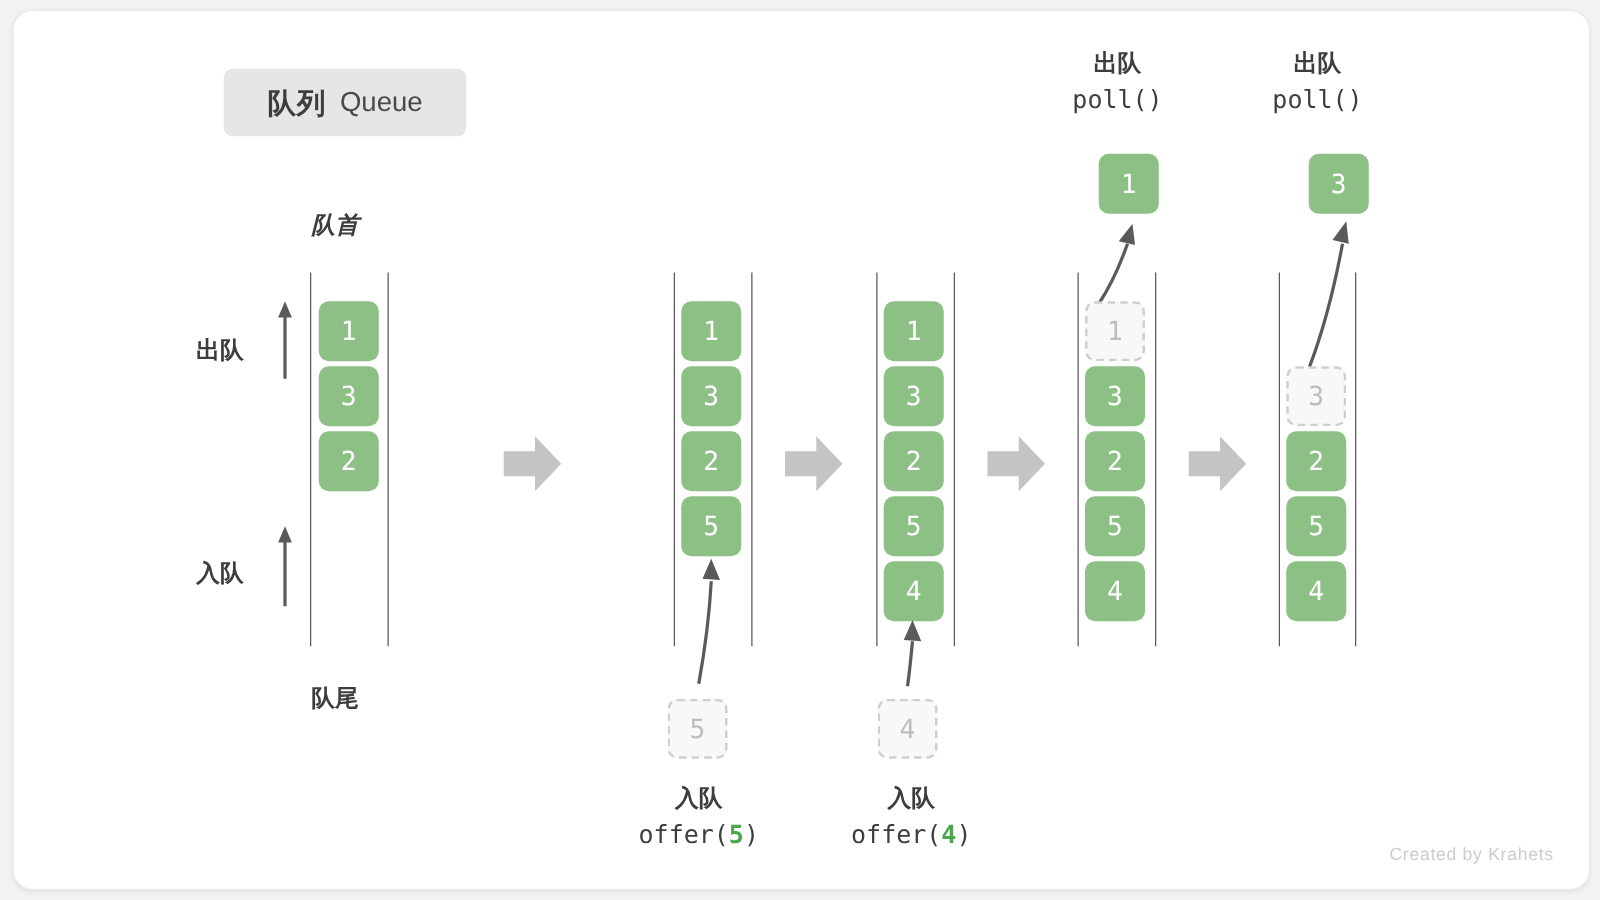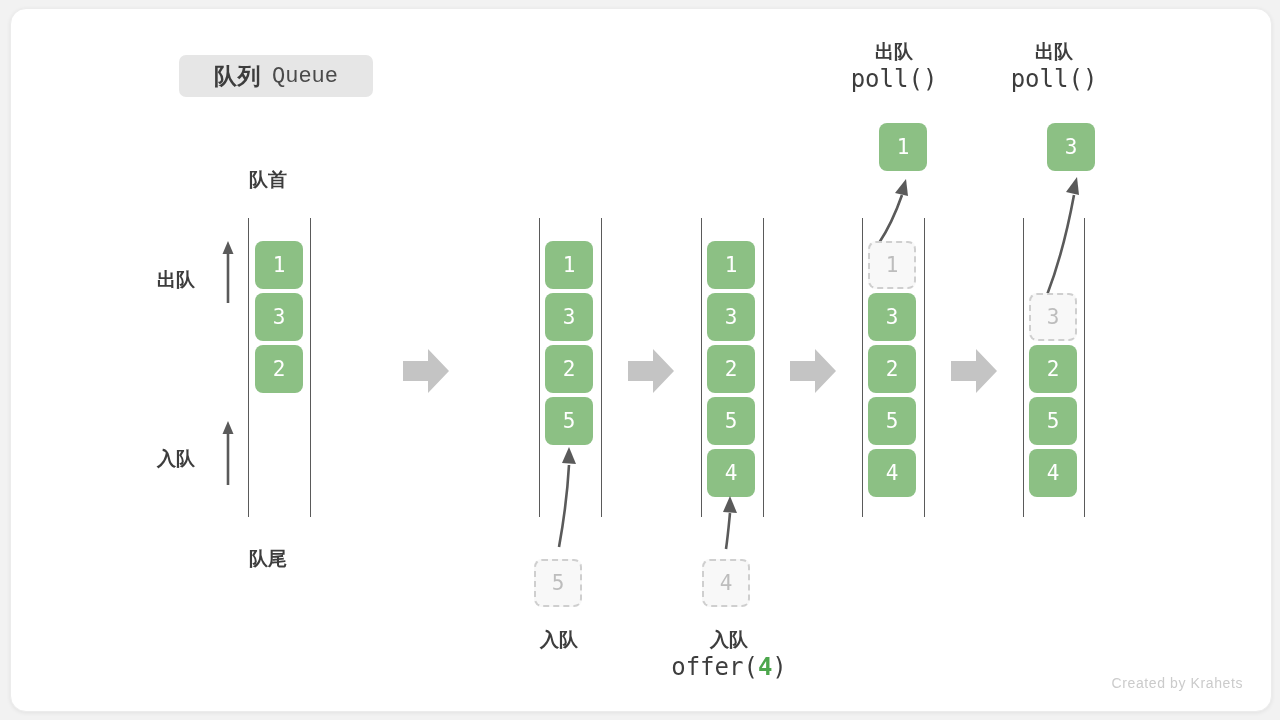--- a/index.html
+++ b/index.html
@@ -23,35 +23,35 @@
     border-radius: 16px;
     border: 1px solid #ececec;
     box-shadow: 0 1px 4px rgba(0,0,0,0.07);
     overflow: hidden;
   }
   .abs { position: absolute; }
 
   
   #title-badge {
     left: 168px; top: 46px;
-    width: 194px; height: 42px;
+    width: 194px; height: 54px;
     background: #e6e6e6;
     border-radius: 7px;
     display: flex;
     align-items: center;
     justify-content: center;
   }
   #title-cn {
     font-size: 23px;
     font-weight: bold;
     color: #3d3d3d;
     letter-spacing: 0.5px;
   }
   #title-en {
-    font-family: Liberation Mono, monospace;
+    font-family: Liberation Sans, sans-serif;
     font-size: 22px;
     color: #4a4a4a;
     margin-left: 11px;
   }
 
   
   .cn-bold {
     font-size: 19px;
     font-weight: bold;
     color: #3d3d3d;
@@ -62,21 +62,21 @@
     white-space: nowrap;
   }
   .op-label .l1 {
     font-size: 19px;
     font-weight: bold;
     color: #3d3d3d;
     line-height: 26px;
   }
   .op-label .l2 {
     font-family: "DejaVu Sans Mono", "Liberation Mono", monospace;
-    font-size: 24px;
+    font-size: 20px;
     color: #3d3d3d;
     line-height: 28px;
   }
   .op-label .l2 .arg { color: #4ca64c; font-weight: bold; }
 
   
   .box {
     width: 48px; height: 48px;
     border-radius: 8px;
     display: flex;
@@ -114,21 +114,21 @@
 </head>
 <body>
 
 <div id="card">
 
   <div class="abs" id="title-badge">
     <span id="title-cn">队列</span>
     <span id="title-en">Queue</span>
   </div>
 
-  <div class="abs cn-bold" style="left:238px; top:158px;">队首</div>
+  <div class="abs cn-bold" style="left:238px; top:158px;font-style:italic;">队首</div>
   <div class="abs cn-bold" style="left:238px; top:537px;">队尾</div>
 
   <div class="abs rail" style="left:237px; top:209px; height:299px;"></div>
   <div class="abs rail" style="left:299px; top:209px; height:299px;"></div>
 
   <div class="abs cn-bold" style="left:146px; top:258px;">出队</div>
   <svg class="abs" style="left:208px; top:232px;" width="20" height="62">
     <line x1="9" y1="62" x2="9" y2="10" stroke="#5a5a5a" stroke-width="2.6"></line>
     <polygon points="9,0 3.5,13 14.5,13" fill="#5a5a5a"></polygon>
   </svg>
@@ -157,20 +157,21 @@
 
   <svg class="abs" style="left:530px; top:430px;" width="60" height="110">
     <path d="M 18,108 C 22,86 26,62 28,26" stroke="#5a5a5a" stroke-width="2.6" fill="none"></path>
     <polygon points="28,8 21,24 35,25" fill="#5a5a5a"></polygon>
   </svg>
 
   <div class="abs box ghost" style="left:523px; top:550px;">5</div>
 
   <div class="abs op-label" style="left:443px; top:618px; width:210px;">
     <div class="l1">入队</div>
+    <div class="l2"><span>offer(</span><span class="arg">5</span><span>)</span></div>
   </div>
 
   <svg class="abs" style="left:617px; top:340px;" width="48" height="44">
     <polygon points="0,12 25,12 25,0 46,22 25,44 25,32 0,32" fill="#c4c4c4"></polygon>
   </svg>
 
   <div class="abs rail" style="left:690px; top:209px; height:299px;"></div>
   <div class="abs rail" style="left:752px; top:209px; height:299px;"></div>
 
   <div class="abs box filled" style="left:696px; top:232px;">1</div>

